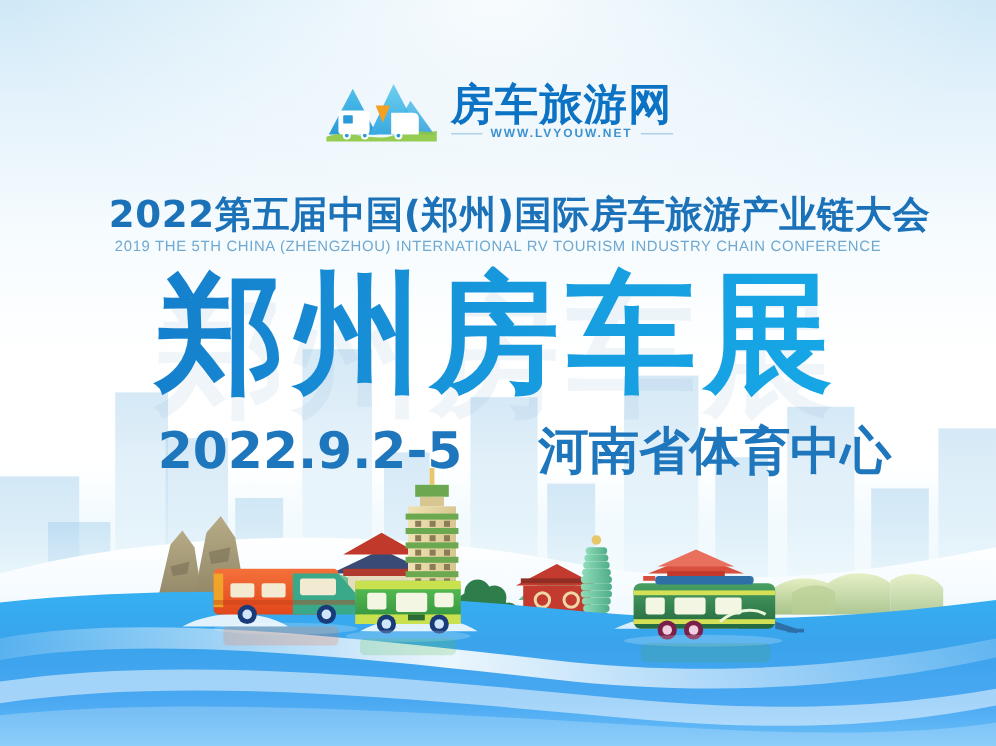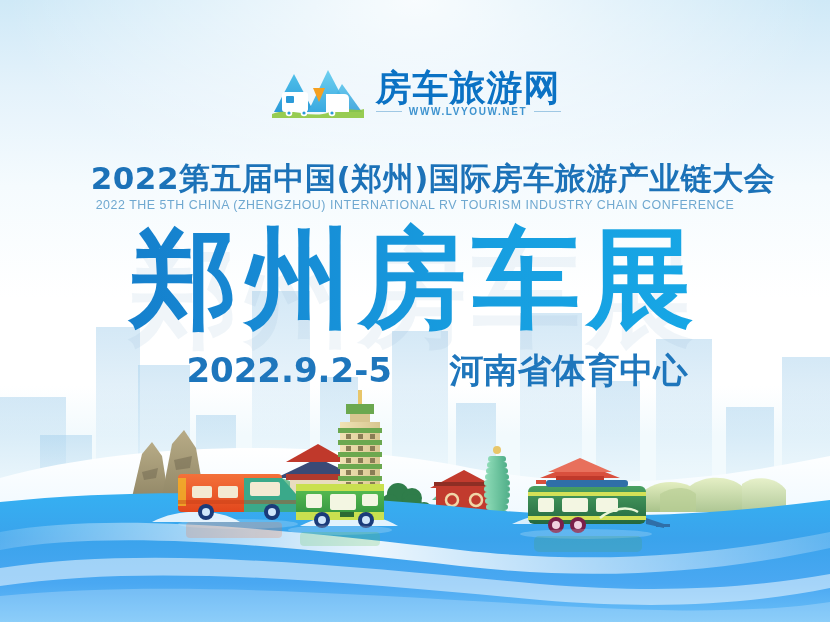--- a/index.html
+++ b/index.html
@@ -65,21 +65,21 @@
   }
   .headline-shadow{
     position:absolute;left:0;right:0;top:226px;text-align:center;
     font-size:108px;font-weight:bold;letter-spacing:6px;
     font-family:"DejaVu Sans","Liberation Sans",sans-serif;
     color:rgba(140,180,210,.13);white-space:nowrap;
   }
 
   .infoline{
     position:absolute;left:0;right:0;top:348px;text-align:center;
-    font-size:34px;font-weight:bold;color:#1e76bc;
+    font-size:42px;font-weight:bold;color:#1e76bc;
     font-family:"DejaVu Sans","Liberation Sans",sans-serif;
     white-space:nowrap;
     padding-left:44px;
   }
   .infoline .gap{display:inline-block;width:34px;}
 
   
   .scene{position:absolute;left:0;bottom:0;width:830px;height:240px;}
 </style>
 </head>
@@ -139,21 +139,21 @@
       <div class="logo-cn">房车旅游网</div>
       <div class="logo-url-row">
         <span class="dash"></span>
         <span class="logo-url">WWW.LVYOUW.NET</span>
         <span class="dash"></span>
       </div>
     </div>
   </div>
 
   <div class="title-cn">2022第五届中国(郑州)国际房车旅游产业链大会</div>
-  <div class="title-en">2022 THE 5TH CHINA (ZHENGZHOU) INTERNATIONAL RV TOURISM INDUSTRY CHAIN CONFERENCE</div>
+  <div class="title-en">2019 THE 5TH CHINA (ZHENGZHOU) INTERNATIONAL RV TOURISM INDUSTRY CHAIN CONFERENCE</div>
 
   <div class="headline-shadow">郑州房车展</div>
   <div class="headline">郑州房车展</div>
 
   <div class="infoline">
     <span>2022.9.2-5</span>
     <span class="gap"></span>
     <span>河南省体育中心</span>
   </div>
 

